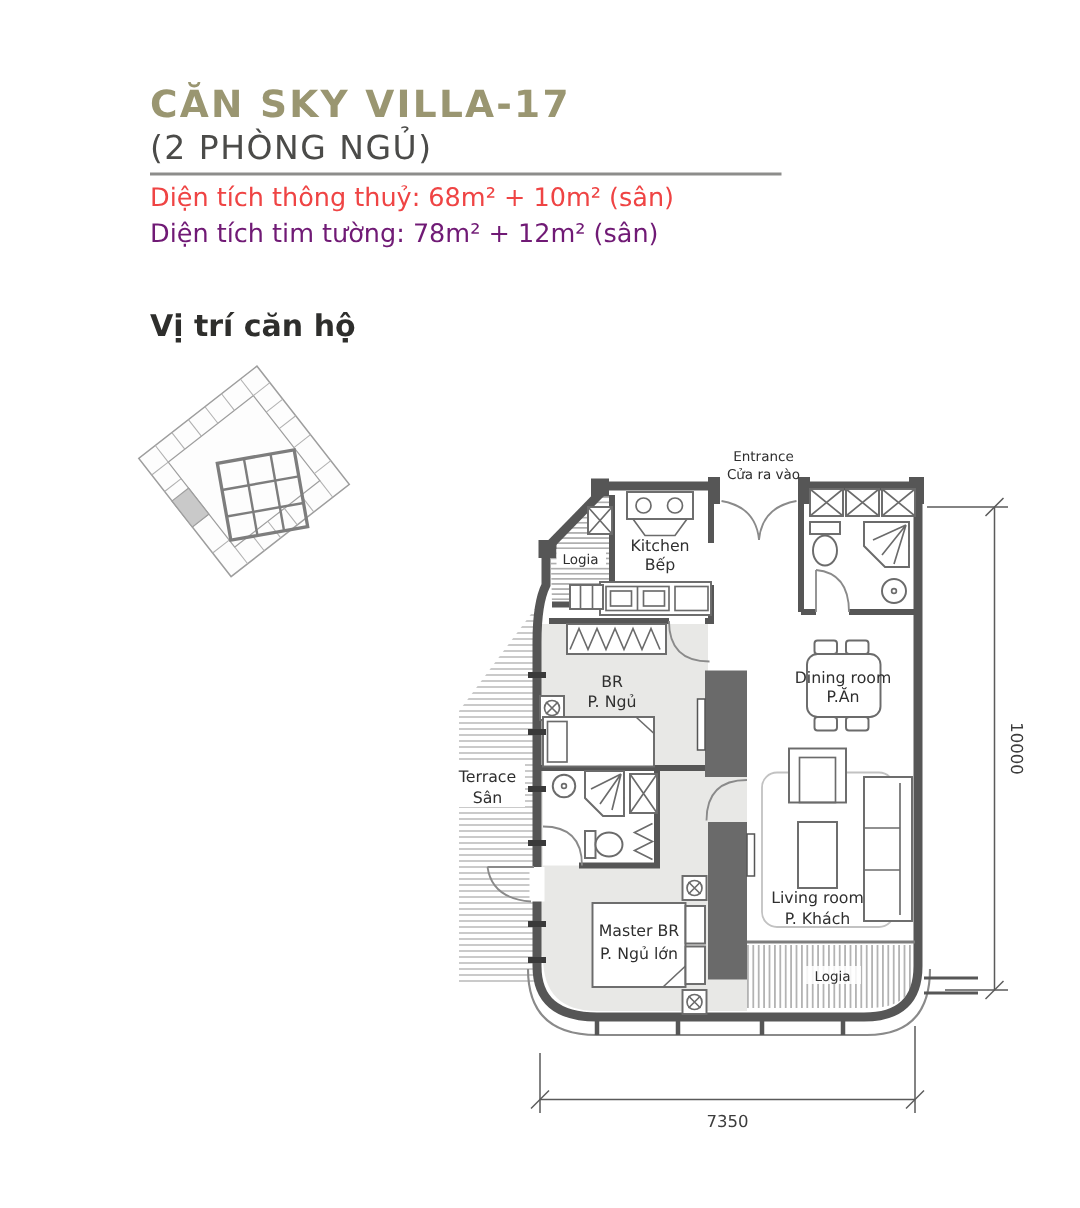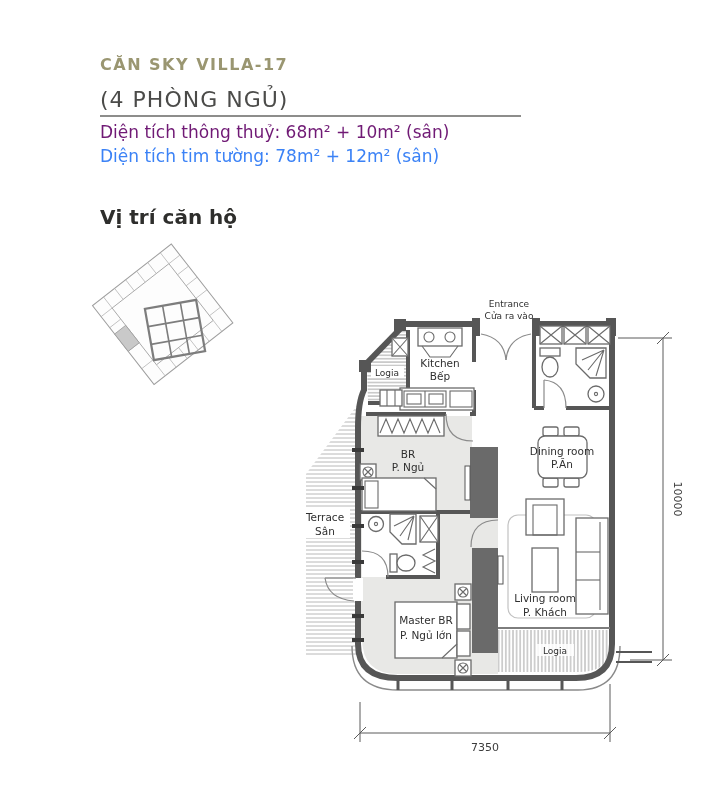--- a/index.html
+++ b/index.html
@@ -1,39 +1,39 @@
 <!DOCTYPE html>
 <html><head>
 <meta charset="utf-8">
 <style>
   html,body{margin:0;padding:0;background:#ffffff;}
   body{width:720px;height:805px;position:relative;font-family:"DejaVu Sans",sans-serif;overflow:hidden;}
   .hdr{position:absolute;left:100px;}
-  #title{top:55px;font-size:16px;font-weight:600;letter-spacing:1.5px;color:#9a9671;}
+  #title{top:55px;font-size:25px;font-weight:600;letter-spacing:1.5px;color:#9a9671;}
   #subtitle{top:87px;font-size:22px;font-weight:500;letter-spacing:1px;color:#4b4b49;}
   #rule{top:115px;width:421px;border-top:2px solid #8d8d8b;height:0;}
-  #area1{top:122px;font-size:17px;color:#701a75;}
-  #area2{top:146px;font-size:17px;color:#3b82f6;text-align:center;}
+  #area1{top:122px;font-size:17px;color:#ef4444;}
+  #area2{top:146px;font-size:17px;color:#701a75;text-align:center;}
   #loc{top:205px;font-size:20px;font-weight:bold;color:#2e2e2c;}
   svg{position:absolute;left:0;top:0;}
   text{font-family:"DejaVu Sans",sans-serif;fill:#2f2f2f;}
   .rlab{font-size:10.5px;}
   .slab{font-size:9px;}
   .dlab{font-size:11px;fill:#3c3c3c;}
   .wall{stroke:#565656;fill:none;}
   .fix{stroke:#6b6b6b;fill:#ffffff;stroke-width:1.3;}
   .fixl{stroke:#6b6b6b;fill:none;stroke-width:1.1;}
   .door{stroke:#8a8a8a;fill:none;stroke-width:1.2;}
   .dim{stroke:#5a5a5a;stroke-width:1;fill:none;}
 </style>
 </head>
 <body>
 
 <div class="hdr" id="title">CĂN SKY VILLA-17</div>
-<div class="hdr" id="subtitle">(4 PHÒNG NGỦ)</div>
+<div class="hdr" id="subtitle">(2 PHÒNG NGỦ)</div>
 <div class="hdr" id="rule"></div>
 <div class="hdr" id="area1">Diện tích thông thuỷ: 68m² + 10m² (sân)</div>
 <div class="hdr" id="area2">Diện tích tim tường: 78m² + 12m² (sân)</div>
 <div class="hdr" id="loc">Vị trí căn hộ</div>
 
 <svg width="720" height="805" viewBox="0 0 720 805">
   <defs>
     <pattern id="hh" width="4" height="4" patternUnits="userSpaceOnUse">
       <line x1="0" y1="2" x2="4" y2="2" stroke="#b8b8b8" stroke-width="1"></line>
     </pattern>

